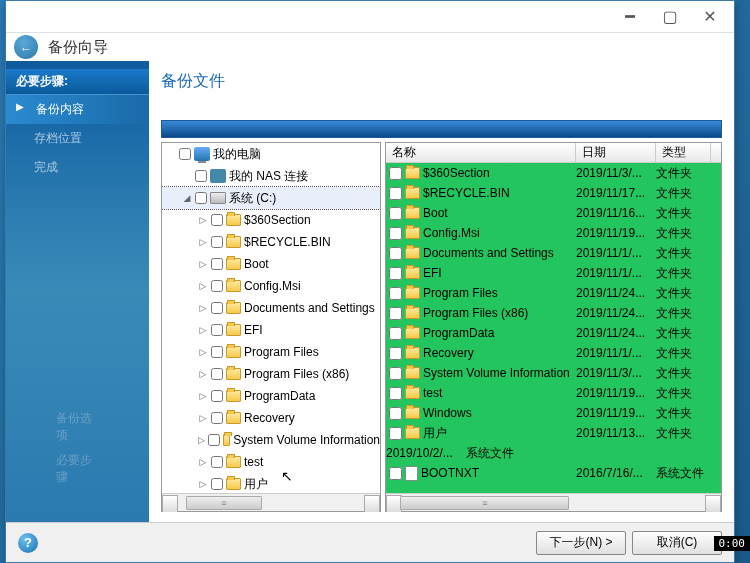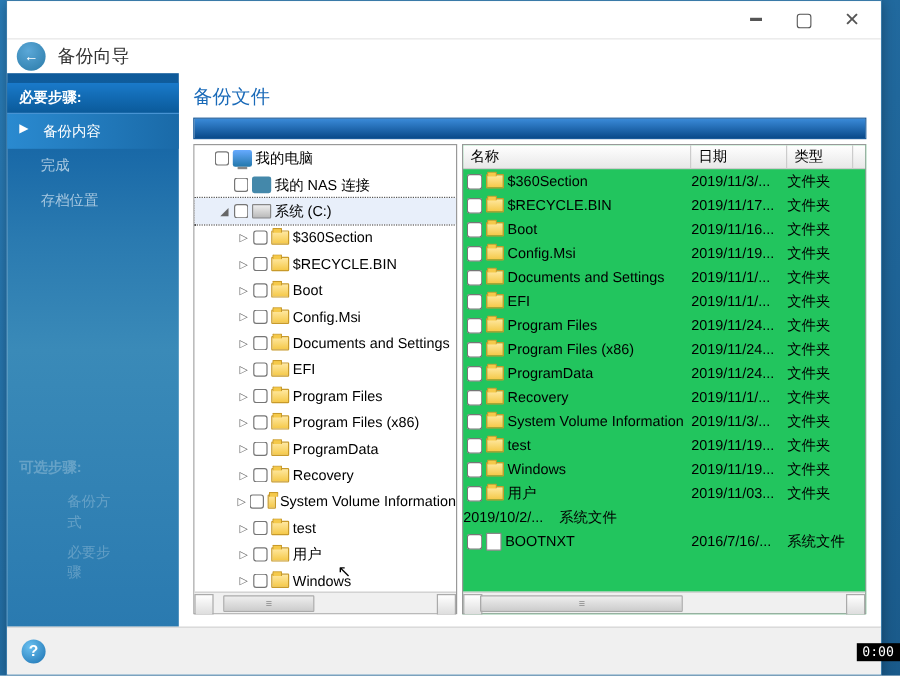--- a/index.html
+++ b/index.html
@@ -13,21 +13,21 @@
 .body { display: flex; height: calc(100% - 60px - 40px); }
 .sidebar { width: 143px; background: linear-gradient(180deg, #0e5a9a, #1a6aa8 15%, #2a7ab0 30%, #3a8ab8 50%, #2a7ab0); color: #fff; padding-top: 8px; position: relative; }
 .sidebar-header { background: linear-gradient(180deg, #1a7aca, #0a5a9a); padding: 4px 10px; font-size: 12px; font-weight: bold; border-bottom: 1px solid rgba(255,255,255,0.2); }
 .sidebar-item { padding: 6px 10px 6px 28px; font-size: 12px; position: relative; cursor: pointer; }
 .sidebar-item.active { background: linear-gradient(90deg, #2a8ad0, #1a6aa8); padding-left: 30px; }
 .sidebar-item.active::before { content: "▶"; position: absolute; left: 10px; top: 6px; font-size: 10px; }
 .sidebar-item.dim { color: #a8c8e0; }
 .sidebar-faded { position: absolute; bottom: 20px; left: 0; right: 0; padding: 8px 10px; color: rgba(255,255,255,0.25); font-size: 12px; }
 .sidebar-faded div { padding: 4px 20px; }
 .main { flex: 1; background: #fff; padding: 10px 12px; overflow: hidden; display: flex; flex-direction: column; }
-.main-title { color: #1a6ab8; font-size: 16px; margin-bottom: 6px; }
+.main-title { color: #1a6ab8; font-size: 16px; margin-bottom: 28px; }
 .blue-bar { height: 18px; background: linear-gradient(180deg, #3a8ad8, #0a4a8a); margin-bottom: 4px; border: 1px solid #1a5a9a; }
 .panes { display: flex; gap: 4px; flex: 1; overflow: hidden; }
 .tree-pane { width: 220px; border: 1px solid #999; background: #fff; display: flex; flex-direction: column; }
 .list-pane { flex: 1; border: 1px solid #999; background: #22c55e; display: flex; flex-direction: column; }
 .col-header { display: flex; background: linear-gradient(180deg, #fff, #e8e8e8); border-bottom: 1px solid #ccc; font-size: 12px; height: 20px; align-items: center; }
 .col-header span { padding: 0 6px; border-right: 1px solid #ccc; height: 100%; display: flex; align-items: center; }
 .tree-body, .list-body { flex: 1; overflow: hidden; font-size: 12px; }
 .tree-row { display: flex; align-items: center; height: 22px; padding-left: 4px; white-space: nowrap; gap: 3px; }
 .tree-row .exp { width: 10px; color: #666; font-size: 9px; text-align: center; cursor: pointer; }
 .tree-row input[type=checkbox] { width: 12px; height: 12px; cursor: pointer; }
@@ -66,27 +66,26 @@
   </div>
   <div class="header">
     <div class="back-circle">←</div>
     <div class="header-title">备份向导</div>
   </div>
   <div class="body">
     <div class="sidebar">
       <div class="sidebar-header">必要步骤:</div>
       <div id="sidebar-items">
           <div class="sidebar-item active">备份内容</div>
+          <div class="sidebar-item dim">存档位置</div>
           <div class="sidebar-item dim">完成</div>
-          <div class="sidebar-item dim">存档位置</div>
         </div>
       <div class="sidebar-faded">
-        <div style="padding-left:0;font-weight:bold;">可选步骤:</div>
         <div id="sidebar-faded-items">
-            <div>备份方式</div>
+            <div>备份选项</div>
             <div>必要步骤</div>
           </div>
       </div>
     </div>
     <div class="main">
       <div class="main-title">备份文件</div>
       <div class="blue-bar"></div>
       <div class="panes">
         <div class="tree-pane">
           <div class="tree-body" id="tree-body">
@@ -320,21 +319,21 @@
                 </span>
                 <span class="c2">2019/11/19...</span>
                 <span class="c3">文件夹</span>
               </div>
               <div class="list-row">
                 <span class="c1">
                   <input type="checkbox" style="">
                   <span class="icon-folder"></span>
                   <span>用户</span>
                 </span>
-                <span class="c2">2019/11/03...</span>
+                <span class="c2">2019/11/13...</span>
                 <span class="c3">文件夹</span>
               </div>
               <div class="list-row">
                 <span class="c2">2019/10/2/...</span>
                 <span class="c3">系统文件</span>
               </div>
               <div class="list-row">
                 <span class="c1">
                   <input type="checkbox" style="">
                   <span class="icon-file"></span>
@@ -346,17 +345,21 @@
             </div>
           <div class="scrollbar-h">
               <div class="thumb" style="width:55%"></div>
             </div>
         </div>
       </div>
     </div>
   </div>
   <div class="footer">
     <div class="help-icon">?</div>
+    <div class="footer-btns">
+      <button class="btn">下一步(N) &gt;</button>
+      <button class="btn">取消(C)</button>
+    </div>
   </div>
 </div>
 
 <div class="cursor-arrow">↖</div>
 <div class="time-badge">0:00</div>
 
 </body></html>

